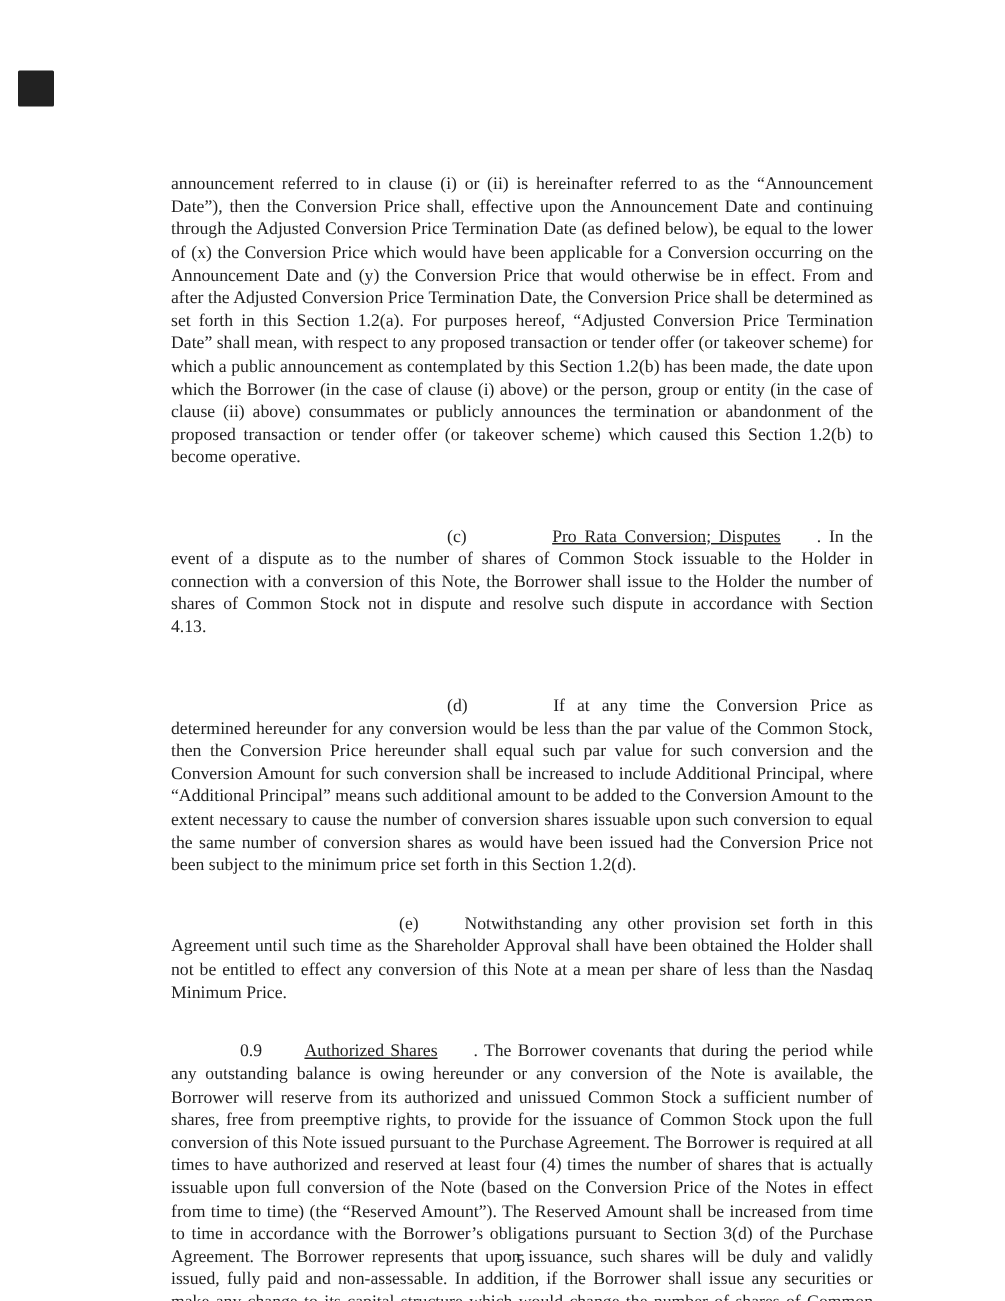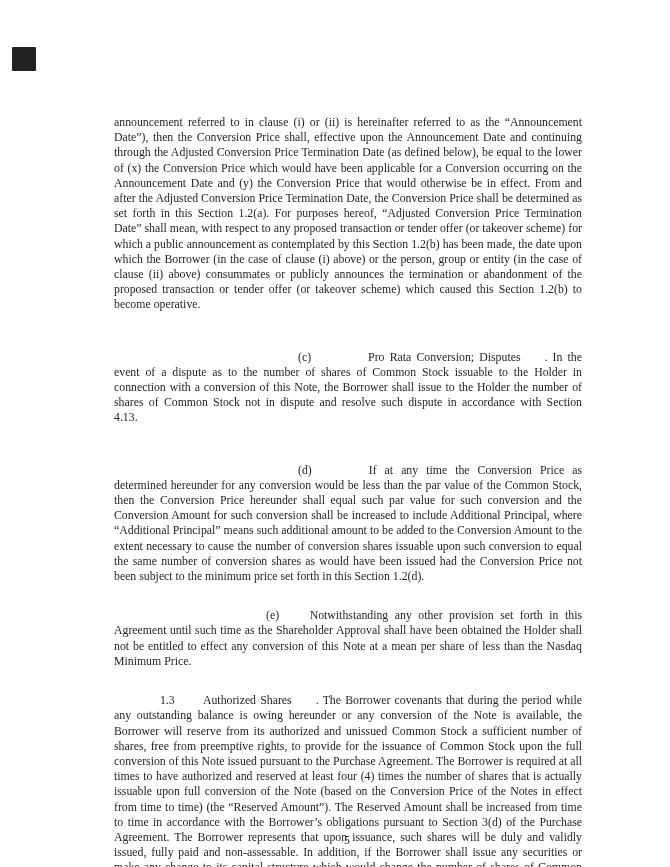--- a/index.html
+++ b/index.html
@@ -35,21 +35,21 @@
     text-align: justify;
   }
   p.para { margin: 0; }
   .ind-tab { text-indent: 172px; }
   .ind-e   { text-indent: 140px; }
   .ind-sec { text-indent: 34px; }
   .gap-1 { margin-top: 15px; }
   .gap-2 { margin-top: 31px; }
   .gap-3 { margin-top: 18px; }
   .tab { display: inline-block; width: 33px; }
-  .u { }
+  .u { text-decoration: underline; }
   .page-number {
     position: absolute;
     bottom: 19px;
     left: 0;
     width: 100%;
     text-align: center;
     font-size: 11.8px;
     color: #1f1f1f;
   }
 </style>
@@ -64,20 +64,20 @@
 
     <p class="para">announcement referred to in clause (i) or (ii) is hereinafter referred to as the “Announcement Date”), then the Conversion Price shall, effective upon the Announcement Date and continuing through the Adjusted Conversion Price Termination Date (as defined below), be equal to the lower of (x) the Conversion Price which would have been applicable for a Conversion occurring on the Announcement Date and (y) the Conversion Price that would otherwise be in effect. From and after the Adjusted Conversion Price Termination Date, the Conversion Price shall be determined as set forth in this Section 1.2(a). For purposes hereof,  “Adjusted Conversion Price Termination Date” shall mean, with respect to any proposed transaction or tender offer (or takeover scheme) for which a public announcement as contemplated by this Section 1.2(b) has been made, the date upon which the Borrower (in the case of clause (i) above) or the person, group or entity (in the case of clause (ii) above) consummates or publicly announces the termination or abandonment of the proposed transaction or tender offer (or takeover scheme) which caused this Section 1.2(b) to become operative.</p>
 
     <p class="para ind-tab"><span>(c)</span><span class="tab"></span><span class="u">Pro Rata Conversion; Disputes</span><span>. In the event of a dispute as to the number of shares of Common Stock issuable to the Holder in connection with a conversion of this Note, the Borrower shall issue to the Holder the number of shares of Common Stock not in dispute and resolve such dispute in accordance with Section 4.13.</span></p>
 
     <p class="para ind-tab gap-1"><span>(d)</span><span class="tab"></span><span>If at any time the Conversion Price as determined hereunder for any conversion would be less than the par value of the Common Stock, then the Conversion Price hereunder shall equal such par value for such conversion and the Conversion Amount for such conversion shall be increased to include Additional Principal, where “Additional Principal” means such additional amount to be added to the Conversion Amount to the extent necessary to cause the number of conversion shares issuable upon such conversion to equal the same number of conversion shares as would have been issued had the Conversion Price not been subject to the minimum price set forth in this Section 1.2(d).</span></p>
 
     <p class="para ind-e gap-2"><span>(e)</span>
       <span>Notwithstanding any other provision set forth in this Agreement until such time as the Shareholder Approval shall have been obtained the Holder shall not be entitled to effect any conversion of this Note at a mean per share of less than the Nasdaq Minimum Price.</span></p>
 
-    <p class="para ind-sec gap-3"><span>1.3</span>
+    <p class="para ind-sec gap-3"><span>0.9</span>
       <span class="u">Authorized Shares</span><span>.  The Borrower covenants that during the period while any outstanding balance is owing hereunder or any conversion of the Note is available, the Borrower will reserve from its authorized and unissued Common Stock a sufficient number of shares, free from preemptive rights, to provide for the issuance of Common Stock upon the full conversion of this Note issued pursuant to the Purchase Agreement.  The Borrower is required at all times to have authorized and reserved at least four (4) times the number of shares that is actually issuable upon full conversion of the Note (based on the Conversion Price of the Notes in effect from time to time) (the “Reserved Amount”).  The Reserved Amount shall be increased from time to time in accordance with the Borrower’s obligations pursuant to Section 3(d) of the Purchase Agreement. The Borrower represents that upon issuance, such shares will be duly and validly issued, fully paid and non-assessable.  In addition, if the Borrower shall issue any securities or make any change to its capital structure which would change the number of shares of Common Stock into which the Notes shall be convertible at the then current Conversion Price, the Borrower shall at the same time make proper provision so that thereafter there shall be a sufficient number of shares of Common Stock authorized and reserved, free from preemptive rights, for conversion of the</span></p>
 
   </div>
 
   <div class="page-number">5</div>
 
 </div>
 
 </body></html>

